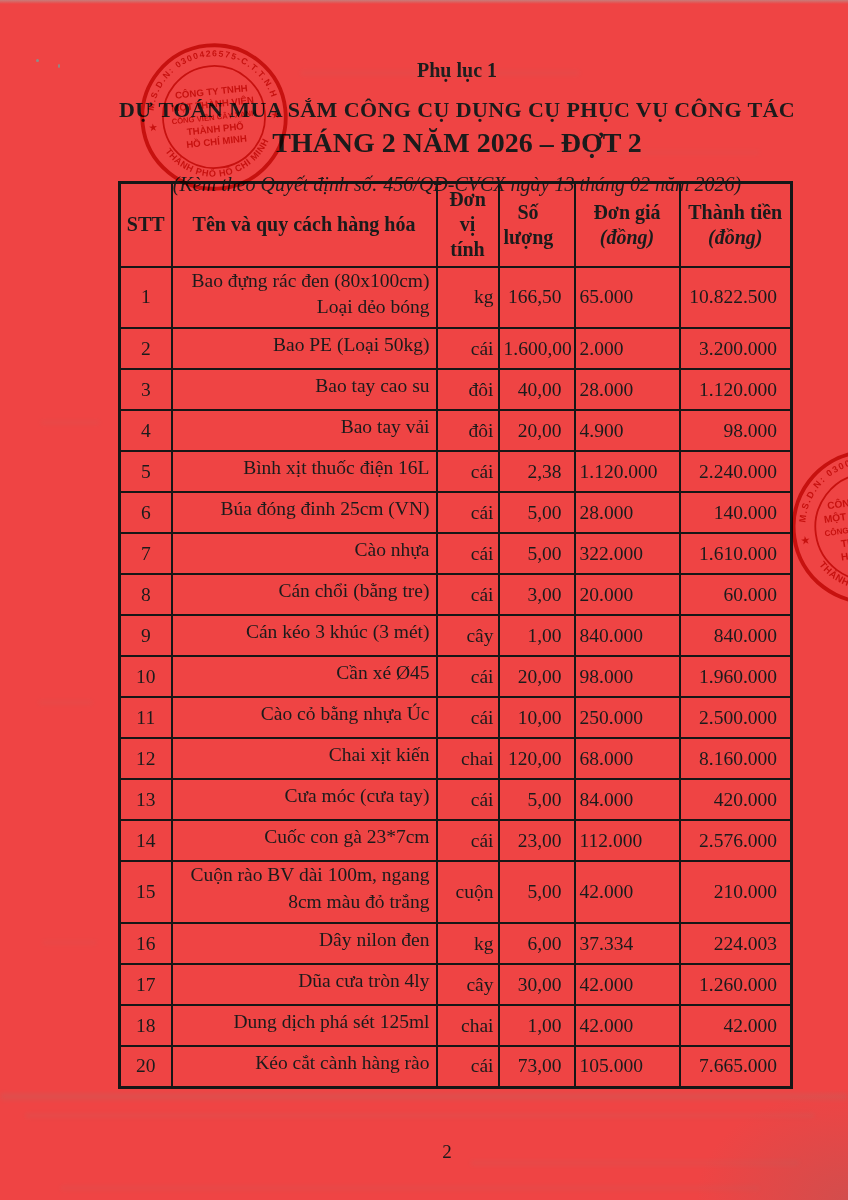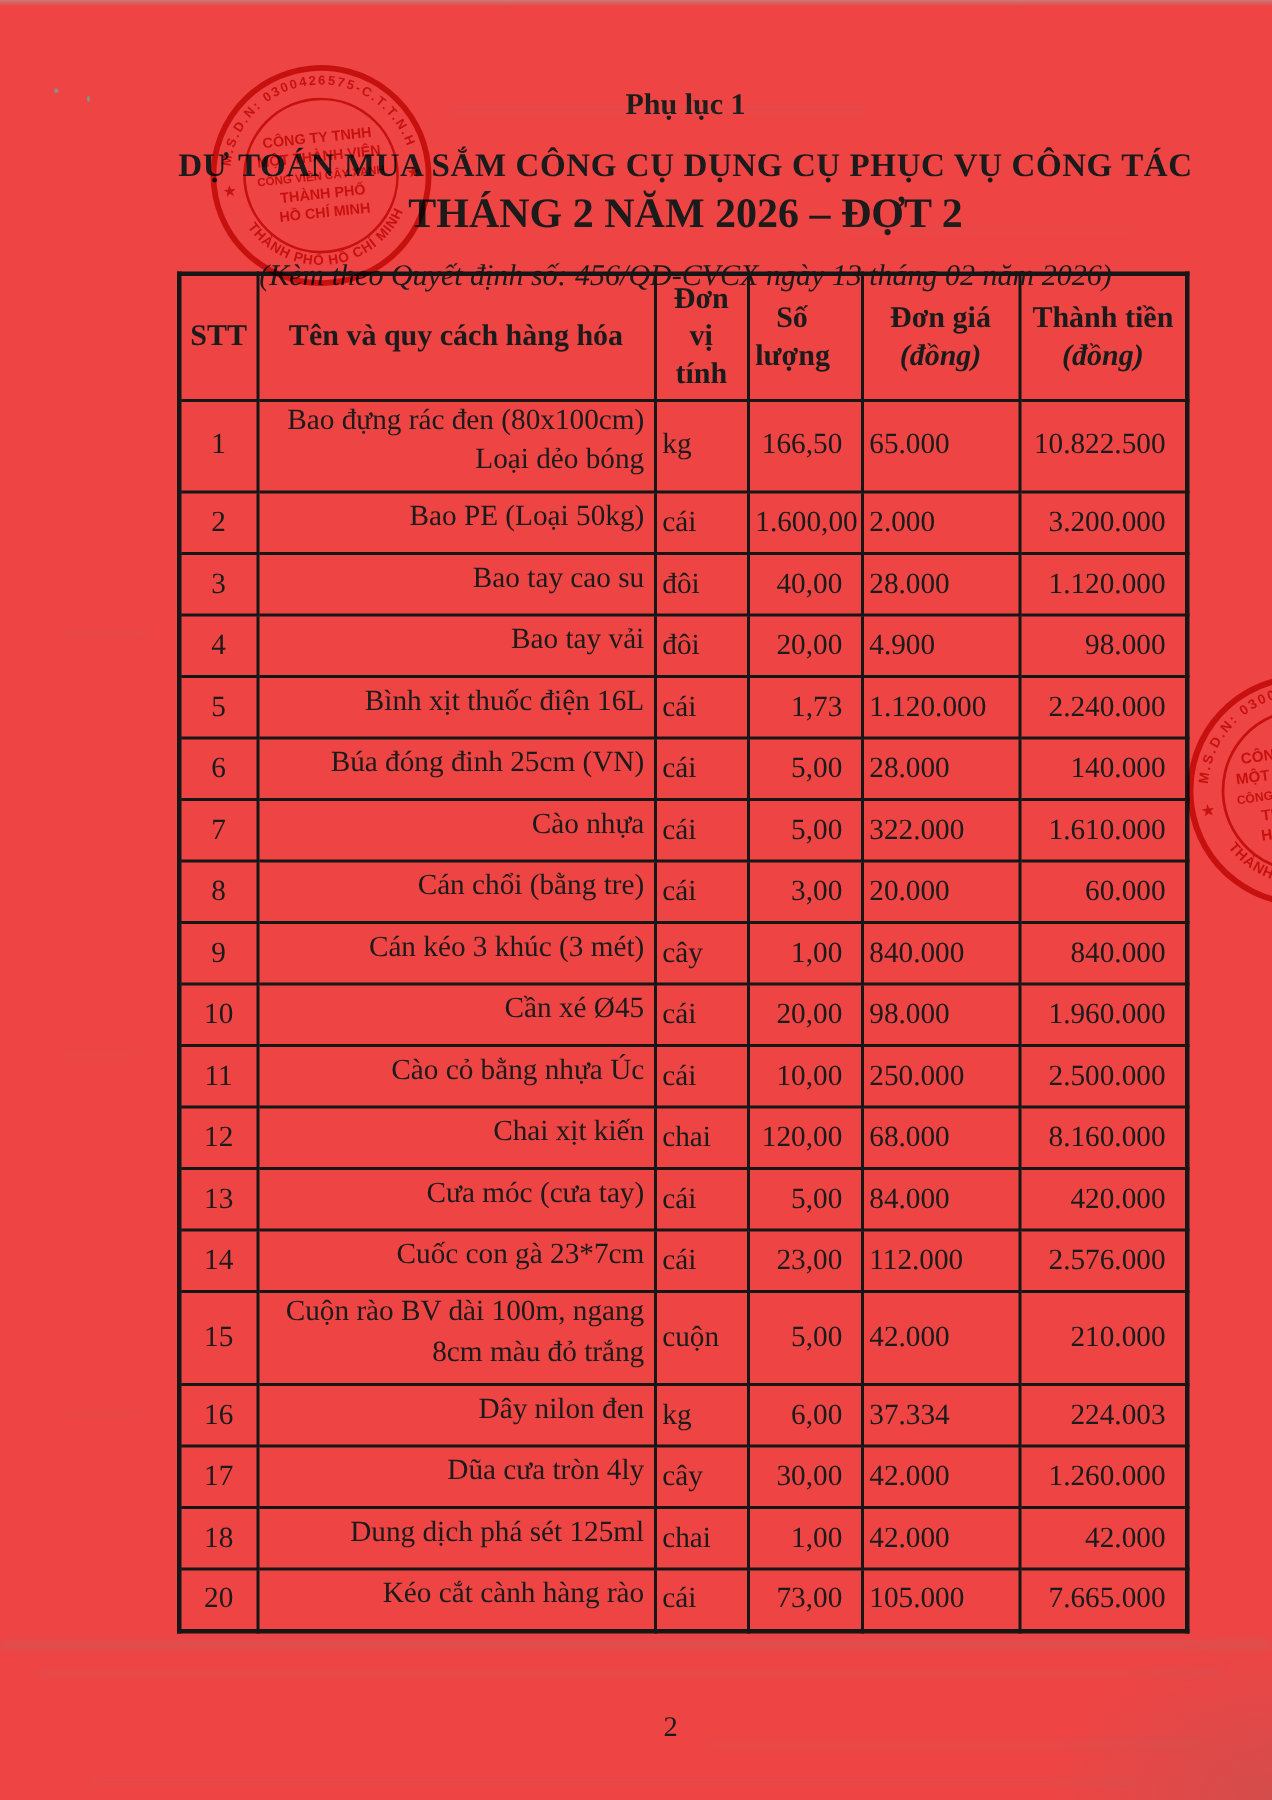--- a/index.html
+++ b/index.html
@@ -28,21 +28,21 @@
   .items-table th,.items-table td{border:2px solid #161616;overflow:hidden;}
   .items-table tr{height:41px;}
   .items-table tr.header-row{height:84px;}
   .items-table th{font-size:20px;font-weight:bold;text-align:center;
     vertical-align:middle;line-height:1.25;padding:2px 4px;}
   .items-table th.h-qty{text-align:center;padding-right:21px;}
   .dong{font-style:italic;display:block;}
   .items-table td{font-size:19.5px;vertical-align:middle;padding:0 4px;}
   td.col-stt{text-align:center;}
   td.col-name{text-align:right;padding:0 6px 6px 10px;line-height:1.38;}
-  td.col-unit{text-align:left;}
+  td.col-unit{text-align:right;}
   td.col-qty{text-align:right;padding-right:12px;border-radius:32px;}
   td.col-price{text-align:left;padding-right:12px;}
   td.col-total{text-align:right;padding-right:13px;}
 
   .page-num{position:absolute;top:1141px;left:0;width:100%;text-align:center;
     padding-left:46px;box-sizing:border-box;font-size:19px;}
 
   
   .stamp{position:absolute;mix-blend-mode:multiply;opacity:.93;}
   .stamp-1{top:40px;left:137px;width:154px;height:154px;transform:rotate(-6deg);}
@@ -120,21 +120,21 @@
           <td class="col-name">Bao tay vải</td>
           <td class="col-unit">đôi</td>
           <td class="col-qty">20,00</td>
           <td class="col-price">4.900</td>
           <td class="col-total">98.000</td>
         </tr>
         <tr>
           <td class="col-stt">5</td>
           <td class="col-name">Bình xịt thuốc điện 16L</td>
           <td class="col-unit">cái</td>
-          <td class="col-qty">1,73</td>
+          <td class="col-qty">2,38</td>
           <td class="col-price">1.120.000</td>
           <td class="col-total">2.240.000</td>
         </tr>
         <tr>
           <td class="col-stt">6</td>
           <td class="col-name">Búa đóng đinh 25cm (VN)</td>
           <td class="col-unit">cái</td>
           <td class="col-qty">5,00</td>
           <td class="col-price">28.000</td>
           <td class="col-total">140.000</td>

